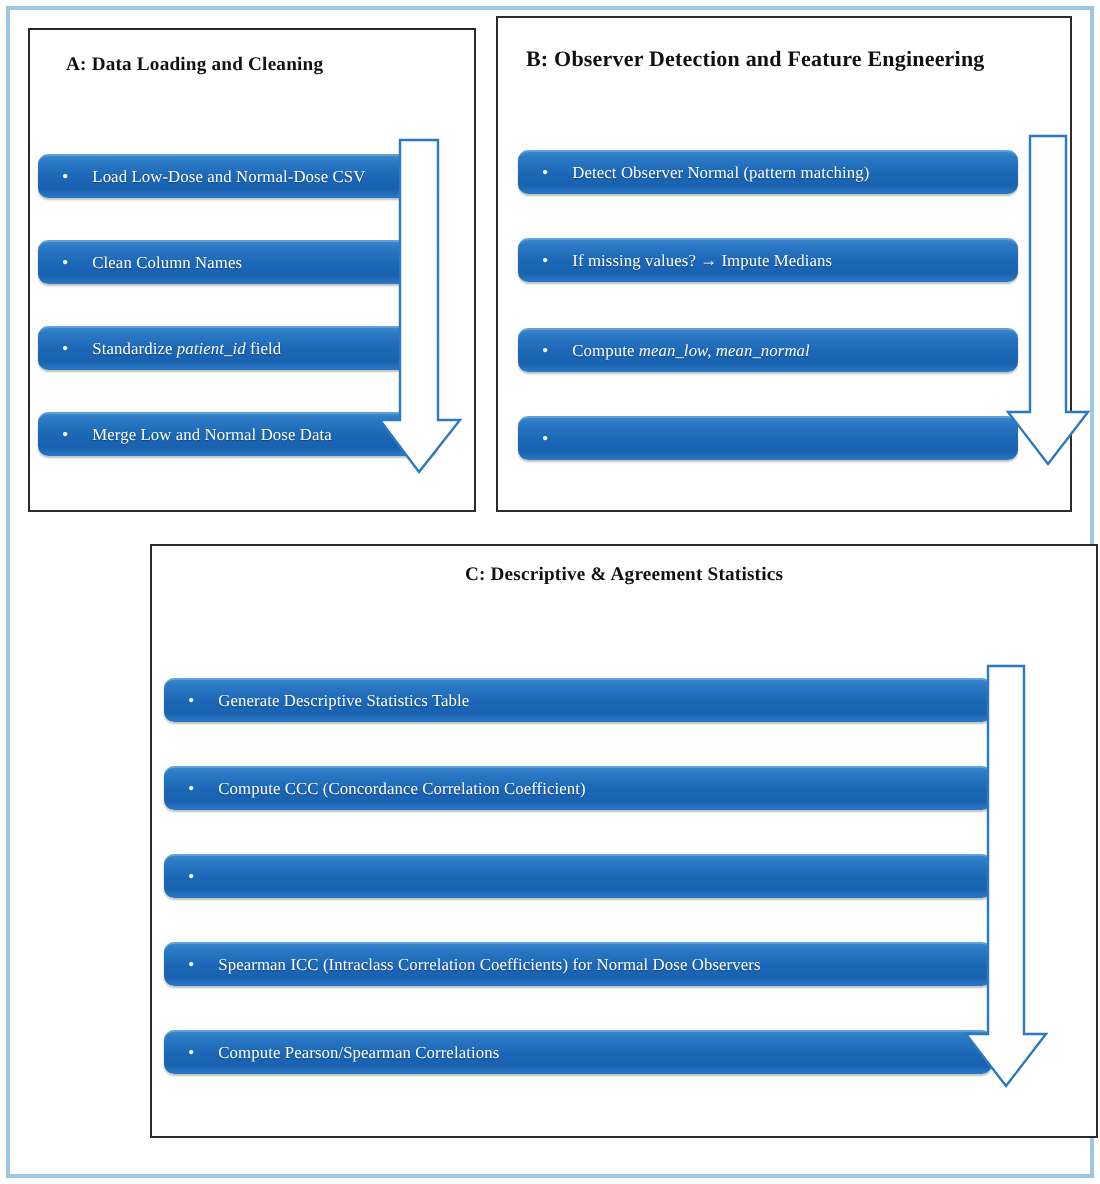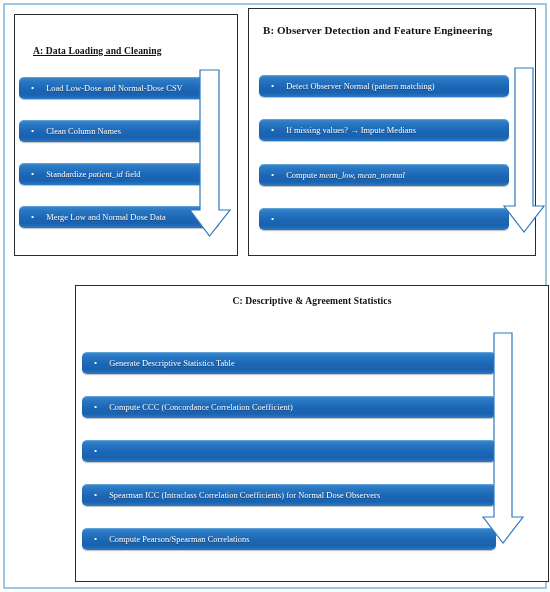--- a/index.html
+++ b/index.html
@@ -35,30 +35,30 @@
 
   
   .panel {
     position: absolute;
     background: #ffffff;
     border: 1.6px solid #2b2b2b;
     box-sizing: border-box;
   }
   #panel-a { left: 14px;  top: 14px;  width: 224px; height: 242px; }
   #panel-b { left: 248px; top: 8px;   width: 288px; height: 248px; }
-  #panel-c { left: 75px;  top: 285px; width: 474px; height: 297px; }
+  #panel-c { left: 75px;  top: 272px; width: 474px; height: 297px; }
 
   .panel-title {
     position: absolute;
     font-weight: bold;
     color: #111111;
     letter-spacing: 0.1px;
     white-space: nowrap;
   }
-  #panel-a .panel-title { left: 18px; top: 30px;  font-size: 9.6px; text-decoration: underline; }
+  #panel-a .panel-title { left: 18px; top: 12px;  font-size: 9.6px; }
   #panel-b .panel-title { left: 14px; top: 15px;  font-size: 11px; }
   #panel-c .panel-title { left: 0; right: 0; top: 9px; text-align: center; font-size: 9.6px; }
 
   
   .bar {
     position: absolute;
     height: 22px;
     border-radius: 5px;
     background: linear-gradient(to bottom,
         #3a86cc 0%,

